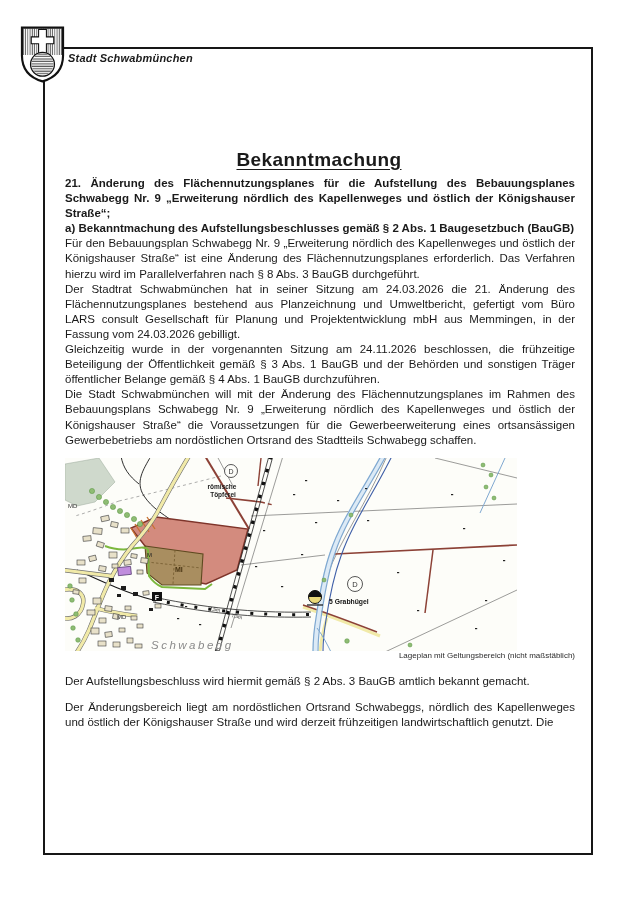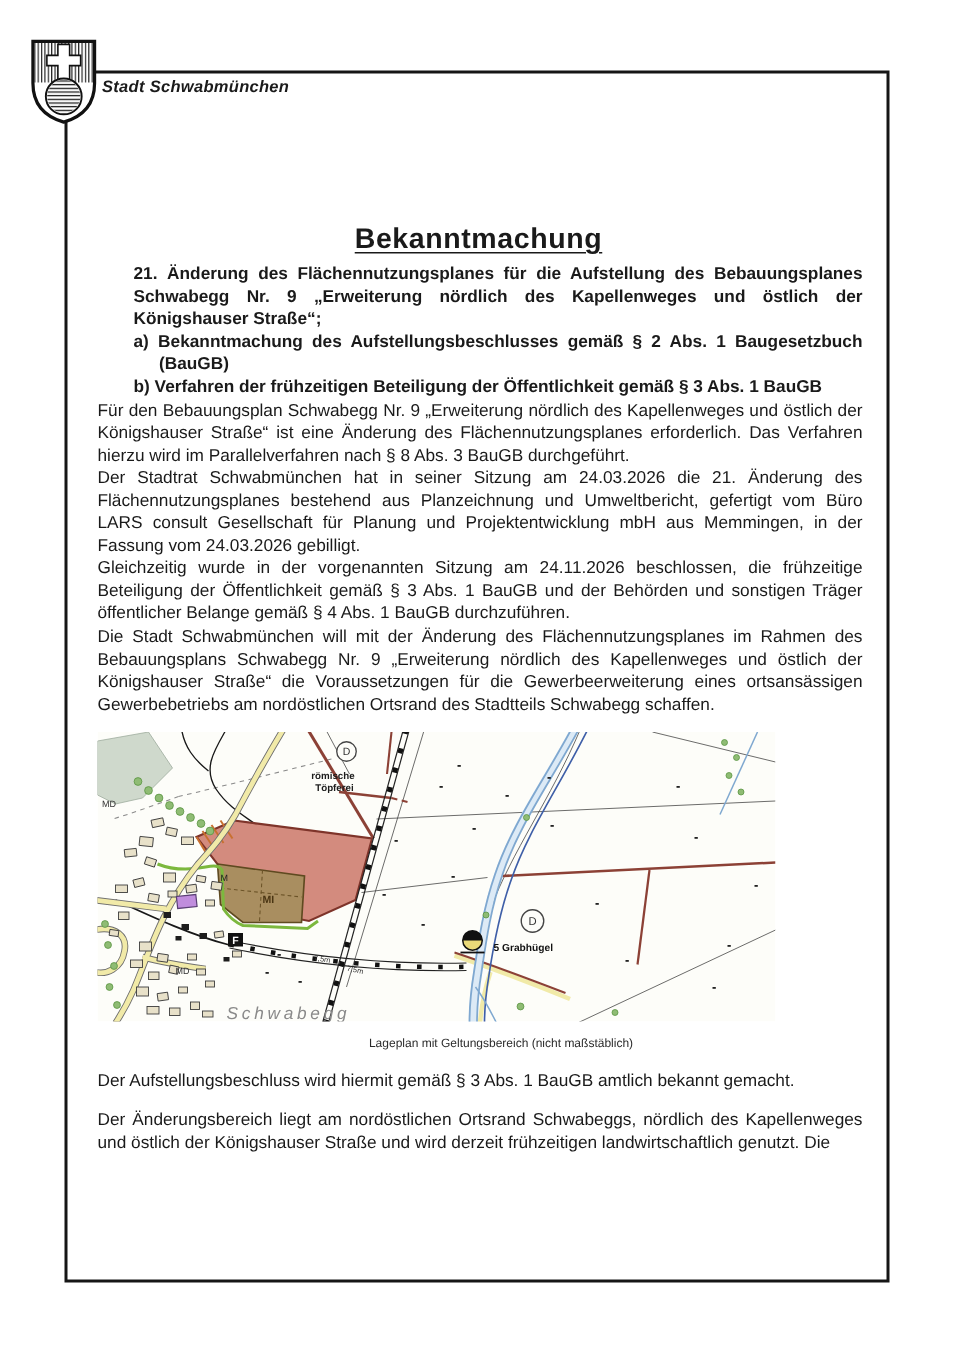--- a/index.html
+++ b/index.html
@@ -6,26 +6,26 @@
   .page{position:relative;width:638px;height:902px;background:#ffffff;overflow:hidden;
         font-family:"Liberation Sans",sans-serif;color:#1a1a1a;}
   .frame{position:absolute;left:43px;top:47px;width:550px;height:808px;
          border:2px solid #161616;box-sizing:border-box;background:#ffffff;}
   .crest{position:absolute;left:20px;top:26px;width:45px;height:57px;z-index:3;}
   .org{position:absolute;left:68px;top:52px;font-size:11px;font-weight:bold;z-index:2;letter-spacing:.2px;font-style:italic;}
   .title{position:absolute;left:0;right:0;top:116px;text-align:center;font-size:19px;font-weight:bold;
          text-decoration:underline;text-underline-offset:3px;letter-spacing:.4px;z-index:2;margin-top:33px;}
   .content{position:absolute;left:65px;top:176px;width:510px;z-index:2;
            font-size:11.5px;line-height:15.1px;text-align:justify;}
-  .subject{font-weight:bold;margin-left:24px;}
+  .subject{font-weight:bold;}
   .subj-item{padding-left:17px;text-indent:-17px;}
   .para{}
   .map-wrap{margin-top:10px;}
   .map-svg{display:block;}
-  .map-caption{font-size:8px;line-height:10px;color:#2b2b2b;margin-top:10px;text-align:center;padding-left:28px;}
+  .map-caption{font-size:8px;line-height:10px;color:#2b2b2b;margin-top:0;text-align:right;padding-left:28px;}
   .closing-1{margin-top:13px;}
   .closing-2{margin-top:11px;}
   svg text{font-family:"Liberation Sans",sans-serif;}
 </style>
 </head>
 <body>
 
 <div class="page">
 
   <div class="crest">
@@ -50,21 +50,20 @@
 
   <div class="frame"></div>
 
   <div class="title">Bekanntmachung</div>
 
   <div class="content">
 
     <div class="subject">
       <div>21. Änderung des Flächennutzungsplanes für die Aufstellung des Bebauungsplanes Schwabegg Nr. 9 „Erweiterung nördlich des Kapellenweges und östlich der Königshauser Straße“;</div>
       <div class="subj-item"><span>a)</span>&nbsp;<span>Bekanntmachung des Aufstellungsbeschlusses gemäß § 2 Abs. 1 Baugesetzbuch (BauGB)</span></div>
-      <div class="subj-item"><span>b)</span>&nbsp;<span>Verfahren der frühzeitigen Beteiligung der Öffentlichkeit gemäß § 3 Abs. 1 BauGB</span></div>
     </div>
 
     <div class="para">Für den Bebauungsplan Schwabegg Nr. 9 „Erweiterung nördlich des Kapellenweges und östlich der Königshauser Straße“ ist eine Änderung des Flächennutzungsplanes erforderlich. Das Verfahren hierzu wird im Parallelverfahren nach § 8 Abs. 3 BauGB durchgeführt.</div>
     <div class="para">Der Stadtrat Schwabmünchen hat in seiner Sitzung am 24.03.2026 die 21. Änderung des Flächennutzungsplanes bestehend aus Planzeichnung und Umweltbericht, gefertigt vom Büro LARS consult Gesellschaft für Planung und Projektentwicklung mbH aus Memmingen, in der Fassung vom 24.03.2026 gebilligt.</div>
     <div class="para">Gleichzeitig wurde in der vorgenannten Sitzung am 24.11.2026 beschlossen, die frühzeitige Beteiligung der Öffentlichkeit gemäß § 3 Abs. 1 BauGB und der Behörden und sonstigen Träger öffentlicher Belange gemäß § 4 Abs. 1 BauGB durchzuführen.</div>
     <div class="para">Die Stadt Schwabmünchen will mit der Änderung des Flächennutzungsplanes im Rahmen des Bebauungsplans Schwabegg Nr. 9 „Erweiterung nördlich des Kapellenweges und östlich der Königshauser Straße“ die Voraussetzungen für die Gewerbeerweiterung eines ortsansässigen Gewerbebetriebs am nordöstlichen Ortsrand des Stadtteils Schwabegg schaffen.</div>
 
     <div class="map-wrap">
       <svg class="map-svg" width="452" height="193" viewBox="0 0 452 193">
         <defs>
@@ -289,17 +288,17 @@
             <text x="264" y="146" font-size="6.8" font-weight="bold" fill="#111">5 Grabhügel</text>
             <text x="86" y="191" font-size="11.5" font-style="italic" fill="#8a8a8a" letter-spacing="2.5">Schwabegg</text>
             <text x="144" y="152" font-size="5" fill="#333" transform="rotate(10 144 152)">7,5m</text>
             <text x="166" y="159" font-size="5" fill="#333" transform="rotate(12 166 159)">7,5m</text>
           </g>
         </g>
       </svg>
       <div class="map-caption">Lageplan mit Geltungsbereich (nicht maßstäblich)</div>
     </div>
 
-    <div class="closing-1">Der Aufstellungsbeschluss wird hiermit gemäß § 3 Abs. 1 BauGB amtlich bekannt gemacht.</div>
+    <div class="closing-1">Der Aufstellungsbeschluss wird hiermit gemäß § 2 Abs. 3 BauGB amtlich bekannt gemacht.</div>
     <div class="closing-2">Der Änderungsbereich liegt am nordöstlichen Ortsrand Schwabeggs, nördlich des Kapellenweges und östlich der Königshauser Straße und wird derzeit frühzeitigen landwirtschaftlich genutzt. Die</div>
 
   </div>
 </div>
 
 </body></html>

